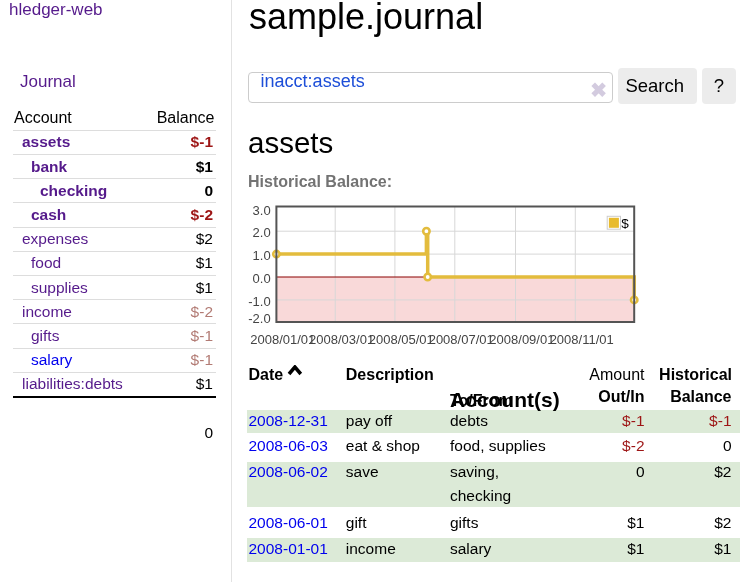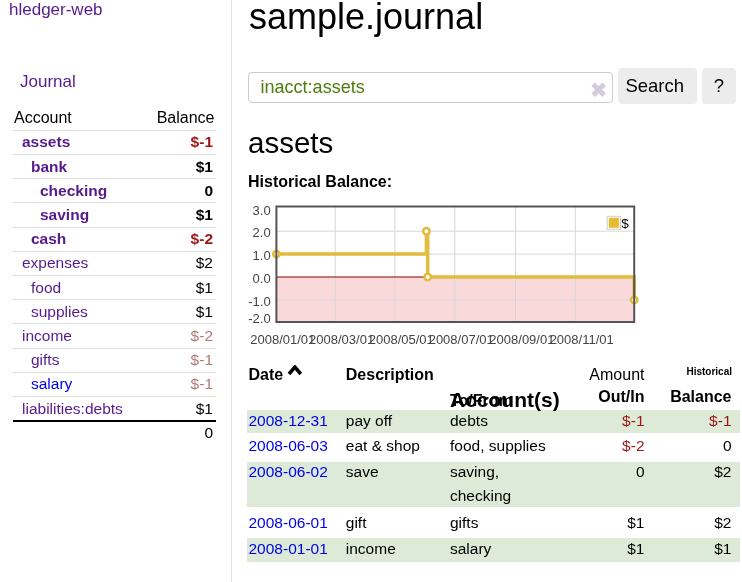--- a/index.html
+++ b/index.html
@@ -39,24 +39,20 @@
         </tr>
   <tr class="r">
           <td style="padding-left:18px;"><b class="purple">bank</b></td>
           <td class="bal" style="padding-right:2.5px;"><b>$1</b></td>
         </tr>
   <tr class="r">
           <td style="padding-left:27px;"><b class="purple">checking</b></td>
           <td class="bal" style="padding-right:2.5px;"><b>0</b></td>
         </tr>
   <tr class="r">
-          <td style="padding-left:27px;"><b class="purple">saving</b></td>
-          <td class="bal" style="padding-right:2.5px;"><b>$1</b></td>
-        </tr>
-  <tr class="r">
           <td style="padding-left:18px;"><b class="purple">cash</b></td>
           <td class="bal" style="padding-right:2.5px;"><b class="negb">$-2</b></td>
         </tr>
   <tr class="r">
           <td style="padding-left:9px;"><span class="purple">expenses</span></td>
           <td class="bal" style="padding-right:2.5px;">$2</td>
         </tr>
   <tr class="r">
           <td style="padding-left:18px;"><span class="purple">food</span></td>
           <td class="bal" style="padding-right:2.5px;">$1</td>
@@ -81,27 +77,27 @@
           <td style="padding-left:9px;"><span class="purple">liabilities:debts</span></td>
           <td class="bal" style="padding-right:2.5px;">$1</td>
         </tr>
 </tbody>
     </table>
 <div class="abs t" style="left:13px;top:425.2px;width:200px;text-align:right;font-size:15.5px;">0</div>
 
 <div class="abs t" style="left:249px;top:-1px;font-size:36px;color:#000;">sample.journal</div>
 
 <div class="abs" style="left:248px;top:71.5px;width:363px;height:29px;border:1px solid #ccc;border-radius:4px;background:#fff;"></div>
-<div class="abs t" style="left:260.6px;top:78px;font-size:18px;color:#4d7c0f;">inacct:assets</div>
+<div class="abs t" style="left:260.6px;top:72px;font-size:18px;color:#1d4ed8;">inacct:assets</div>
 <div class="abs t" style="left:590.2px;top:79.5px;font-size:20px;color:#d3cbdf;font-weight:bold;">✖</div>
 <div class="abs" style="left:617.5px;top:68px;width:79.5px;height:35.5px;background:#ececec;border-radius:4px;text-align:center;line-height:35.5px;font-size:18.5px;color:#000;padding-right:5px;width:74.5px;">Search</div>
 <div class="abs" style="left:702px;top:68px;width:34px;height:35.5px;background:#ececec;border-radius:4px;text-align:center;line-height:35.5px;font-size:18.5px;color:#000;">?</div>
 
 <div class="abs t" style="left:248px;top:128.1px;font-size:29.5px;color:#000;">assets</div>
-<div class="abs t" style="left:248px;top:173.9px;font-size:16px;font-weight:bold;color:#000000;">Historical Balance:</div>
+<div class="abs t" style="left:248px;top:173.9px;font-size:16px;font-weight:bold;color:#737373;">Historical Balance:</div>
 
 <svg class="abs" style="left:240px;top:196px;" width="502" height="152">
   <rect x="36.4" y="81" width="357.8" height="45" fill="#f9d9d9"></rect>
 
   <line x1="95.2" y1="10.5" x2="95.2" y2="126" stroke="#d7d7d7" stroke-width="1"></line>
   <line x1="154.9" y1="10.5" x2="154.9" y2="126" stroke="#d7d7d7" stroke-width="1"></line>
   <line x1="214.8" y1="10.5" x2="214.8" y2="126" stroke="#d7d7d7" stroke-width="1"></line>
   <line x1="275.5" y1="10.5" x2="275.5" y2="126" stroke="#d7d7d7" stroke-width="1"></line>
   <line x1="335.3" y1="10.5" x2="335.3" y2="126" stroke="#d7d7d7" stroke-width="1"></line>
 
@@ -141,21 +137,21 @@
 <div class="abs" style="left:246.5px;top:461.9px;width:493px;height:45.6px;background:#dcead7;"></div>
 <div class="abs" style="left:246.5px;top:537.6px;width:493px;height:24.5px;background:#dcead7;"></div>
 
 <div class="abs t" style="left:248.5px;top:366.7px;font-size:16px;font-weight:bold;">Date</div>
 <svg class="abs" style="left:286.8px;top:364.8px;" width="17" height="11">
       <path d="M2 9 L7.9 2 L13.8 9" fill="none" stroke="#000" stroke-width="3.5"></path>
     </svg>
 <div class="abs t" style="left:345.8px;top:366.7px;font-size:16px;font-weight:bold;">Description</div>
 <div class="abs t" style="left:450px;top:366.7px;font-size:16px;font-weight:bold;margin-top:26px;">To/From</div>
 <div class="abs t" style="right:97.5px;top:366.7px;font-size:16px;font-weight:normal;">Amount</div>
-<div class="abs t" style="right:10px;top:366.7px;font-size:10px;font-weight:bold;">Historical</div>
+<div class="abs t" style="right:10px;top:366.7px;font-size:16px;font-weight:bold;">Historical</div>
 <div class="abs t" style="left:450px;top:389.3px;font-size:21px;font-weight:bold;">Account(s)</div>
 <div class="abs t" style="right:97.5px;top:389.3px;font-size:16px;font-weight:bold;">Out/In</div>
 <div class="abs t" style="right:10.5px;top:389.3px;font-size:16px;font-weight:bold;">Balance</div>
 
 <div class="abs t blue" style="left:248.5px;top:412.8px;font-size:15.5px;">2008-12-31</div>
 <div class="abs t" style="left:345.8px;top:412.8px;font-size:15.5px;">pay off</div>
 <div class="abs t" style="left:450px;top:412.8px;font-size:15.5px;">debts</div>
 <div class="abs t negb" style="right:97.5px;top:412.8px;font-size:15.5px;">$-1</div>
 <div class="abs t negb" style="right:10.5px;top:412.8px;font-size:15.5px;">$-1</div>
 

